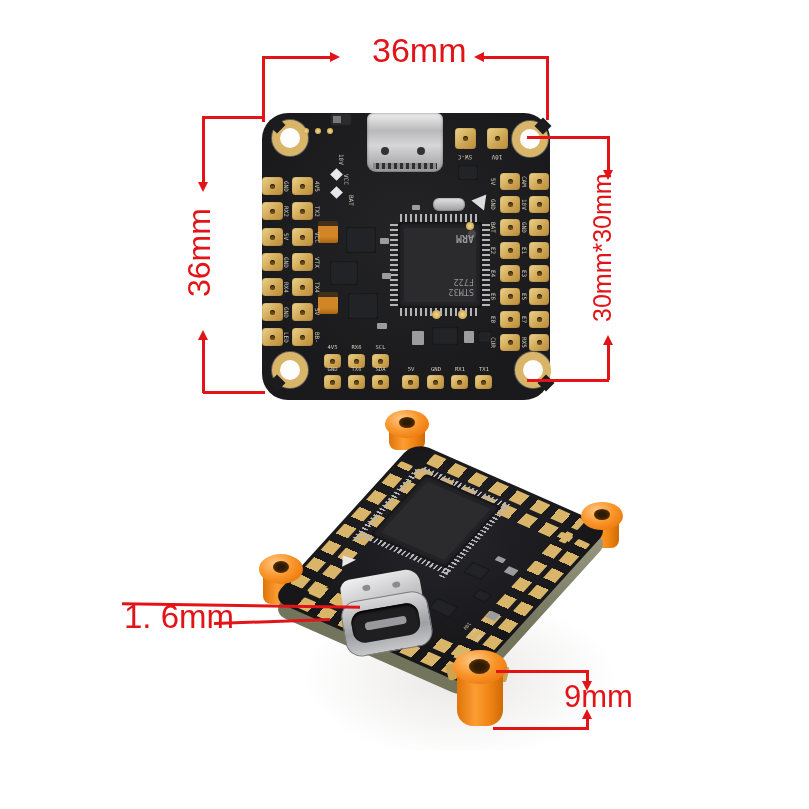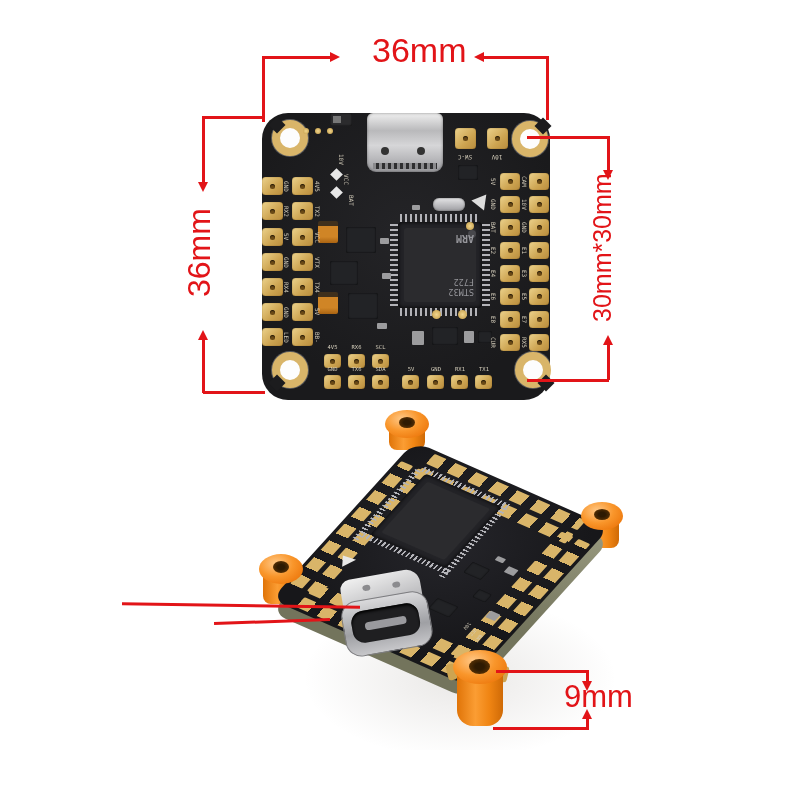--- a/index.html
+++ b/index.html
@@ -393,20 +393,21 @@
   <div class="arr u" style="left:198px;top:330px;"></div>
 
   <div class="dim rot90" style="left:537px;top:243px;width:132px;height:26px;font-size:25px;text-align:center;">30mm*30mm</div>
   <div class="rline" style="left:527px;top:136px;width:82px;height:2.5px;"></div>
   <div class="rline" style="left:607px;top:136px;width:2.5px;height:35px;"></div>
   <div class="arr d" style="left:603px;top:170px;"></div>
   <div class="rline" style="left:527px;top:379px;width:82px;height:2.5px;"></div>
   <div class="rline" style="left:607px;top:345px;width:2.5px;height:35px;"></div>
   <div class="arr u" style="left:603px;top:335px;"></div>
 
+  <div class="dim" style="left:124px;top:600px;font-size:33px;">1. 6mm</div>
   <div class="rline" style="left:122px;top:604px;width:238px;height:2.5px;transform:rotate(0.8deg);"></div>
   <div class="rline" style="left:214px;top:620px;width:116px;height:2.5px;transform:rotate(-2deg);"></div>
 
   <div class="dim" style="left:564px;top:681px;font-size:31px;">9mm</div>
   <div class="rline" style="left:496px;top:670px;width:92px;height:2.5px;"></div>
   <div class="rline" style="left:586px;top:670px;width:2.5px;height:11px;"></div>
   <div class="arr d" style="left:582px;top:681px;"></div>
   <div class="rline" style="left:493px;top:727px;width:96px;height:2.5px;"></div>
   <div class="rline" style="left:586px;top:719px;width:2.5px;height:9px;"></div>
   <div class="arr u" style="left:582px;top:709px;"></div>

